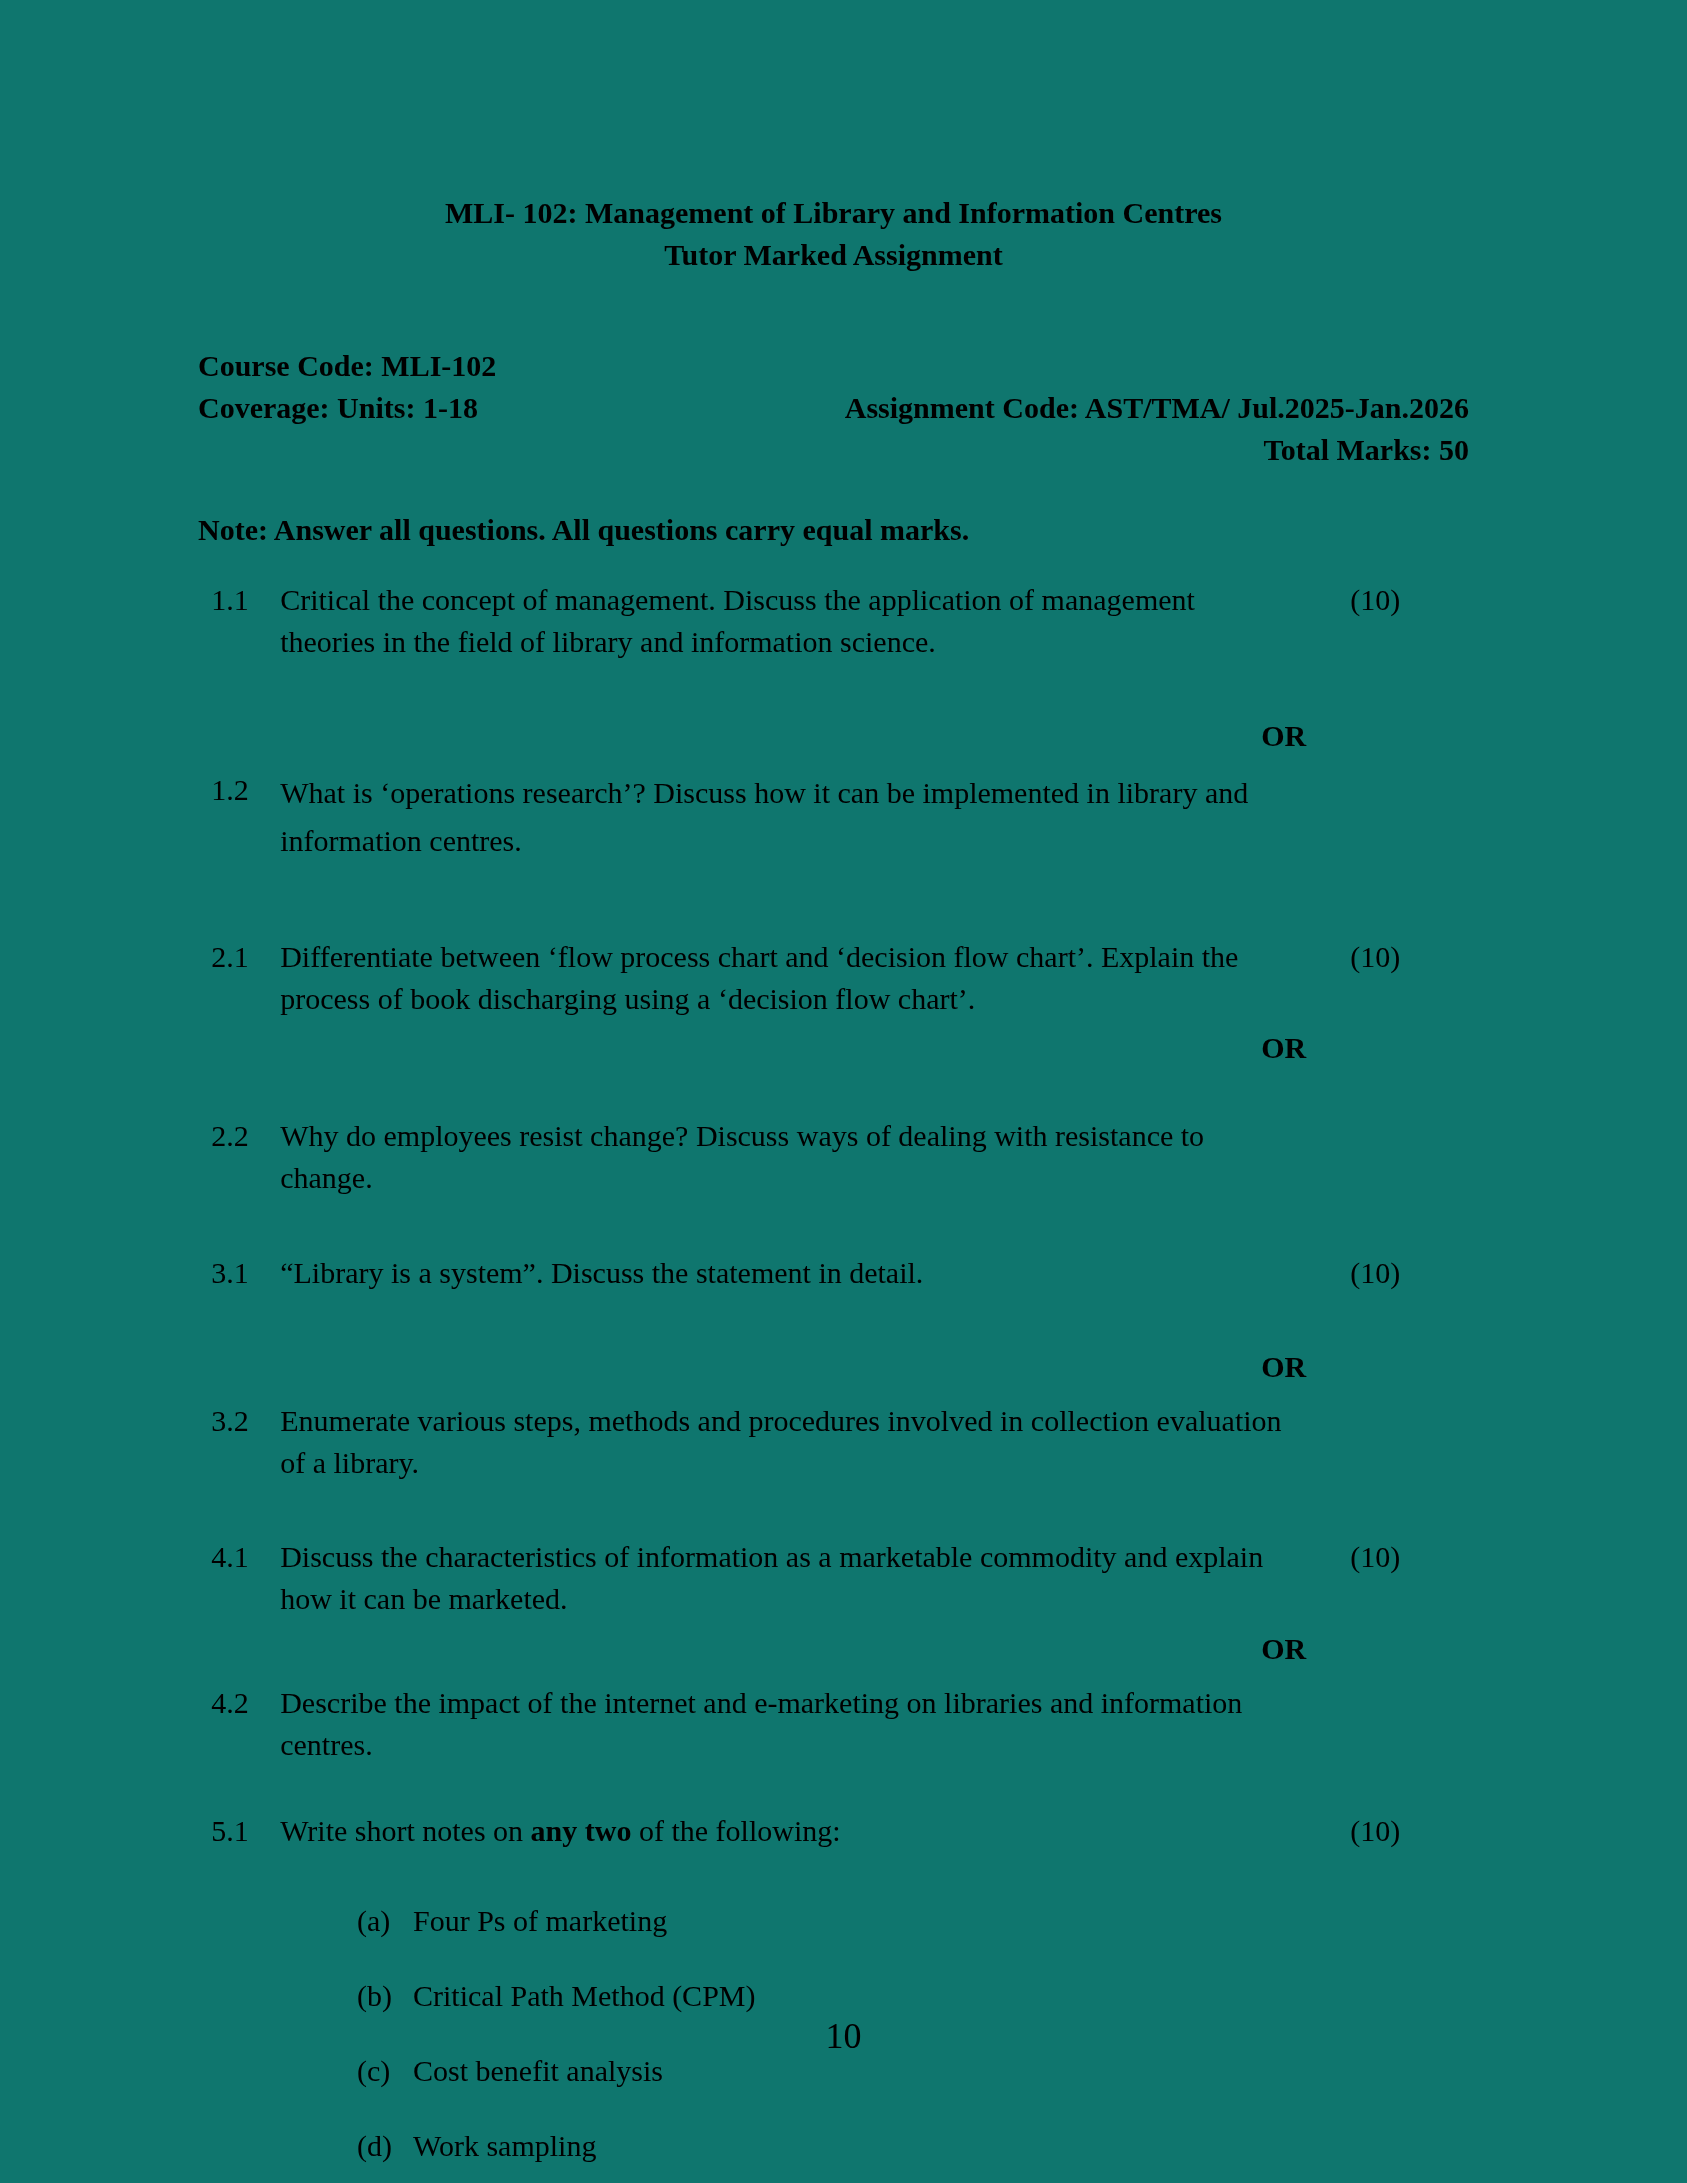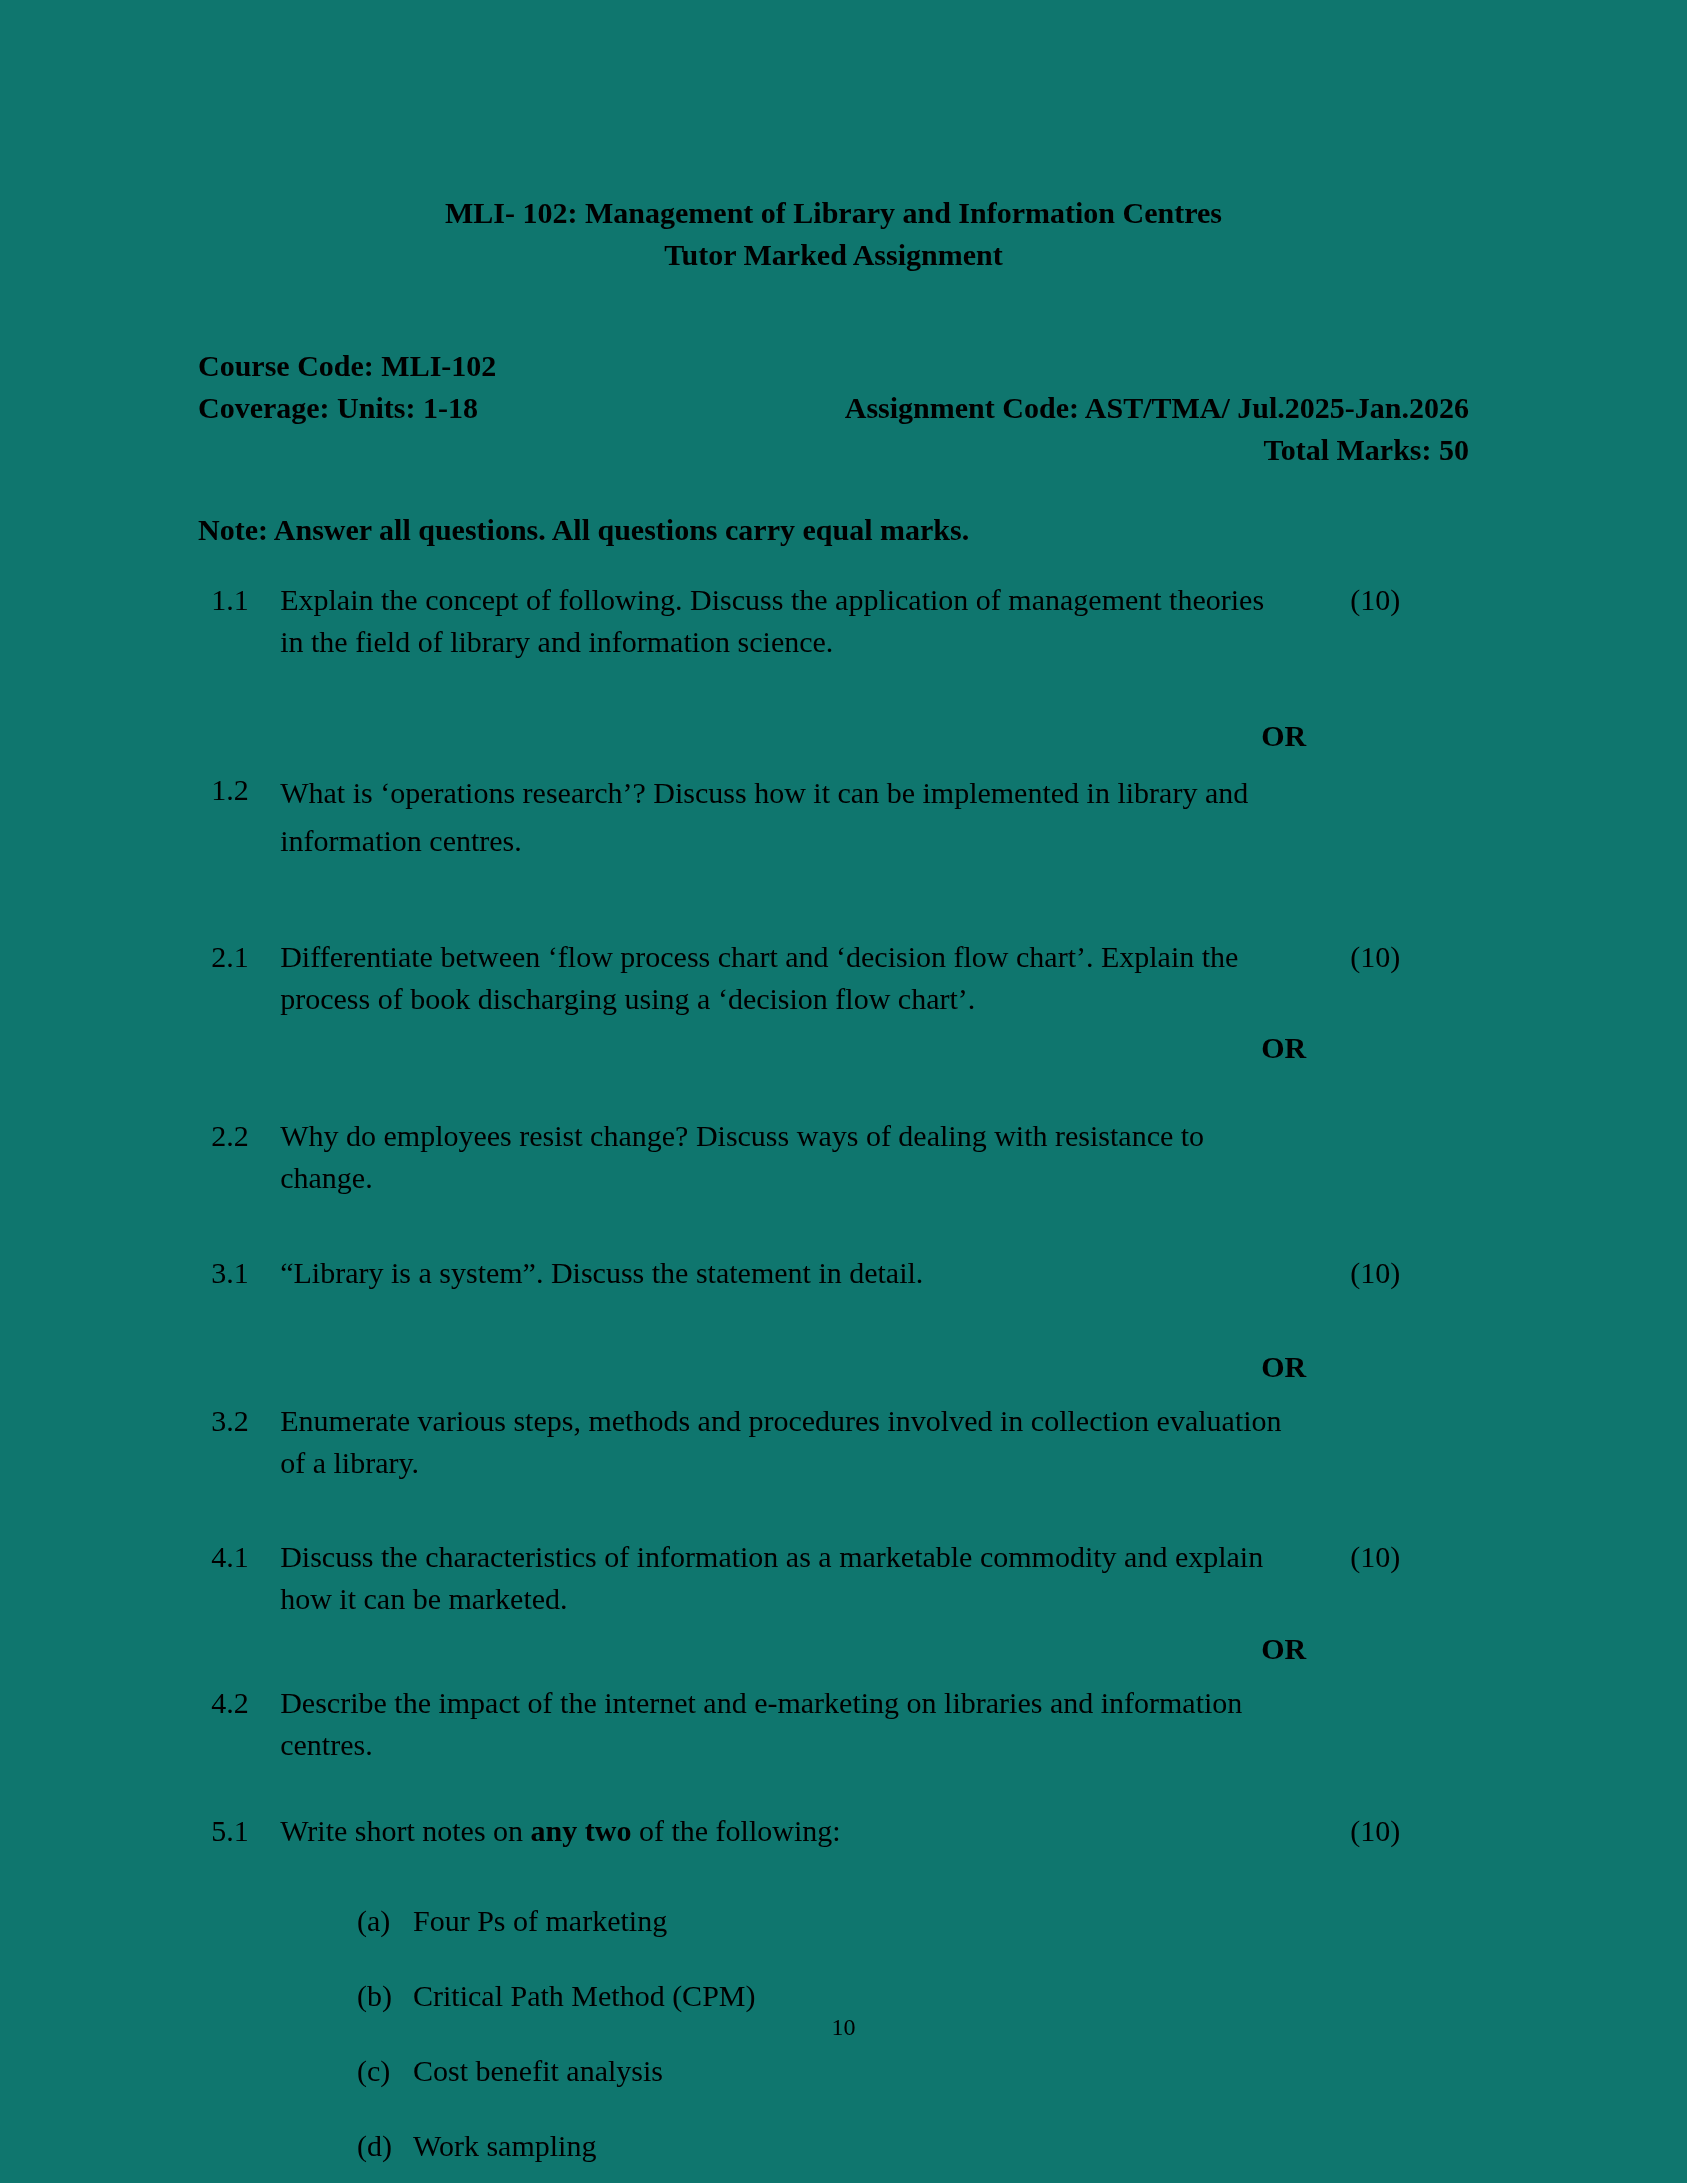--- a/index.html
+++ b/index.html
@@ -75,21 +75,21 @@
   .sub-marker { width: 56px; flex: none; }
   .sub-text { }
 
   
   .page-footer {
     position: absolute;
     top: 2011px;
     left: 0;
     width: 100%;
     text-align: center;
-    font-size: 24px;
+    font-size: 36px;
   }
 </style>
 </head>
 <body>
 
 <div class="page">
   <div class="content">
 
     <div class="doc-header">
       <span class="title">MLI- 102: Management of Library and Information Centres</span>
@@ -102,21 +102,21 @@
         <span>Coverage: Units:  1-18</span>
         <span>Assignment Code: AST/TMA/ Jul.2025-Jan.2026</span>
       </div>
       <div class="meta-row3">Total Marks: 50</div>
     </div>
 
     <div class="note">Note: Answer all questions. All questions carry equal marks.</div>
 
     <div class="q-row q-11">
       <div class="q-num">1.1</div>
-      <div class="q-text">Explain the concept of following. Discuss the application of management theories in the field of library and information science.</div>
+      <div class="q-text">Critical the concept of management. Discuss the application of management theories in the field of library and information science.</div>
       <div class="q-marks">(10)</div>
     </div>
 
     <div class="or-row or-1">OR</div>
 
     <div class="q-row q-12">
       <div class="q-num">1.2</div>
       <div class="q-text">What is ‘operations research’? Discuss how it can be implemented in library and information centres.</div>
       <div class="q-marks"></div>
     </div>

